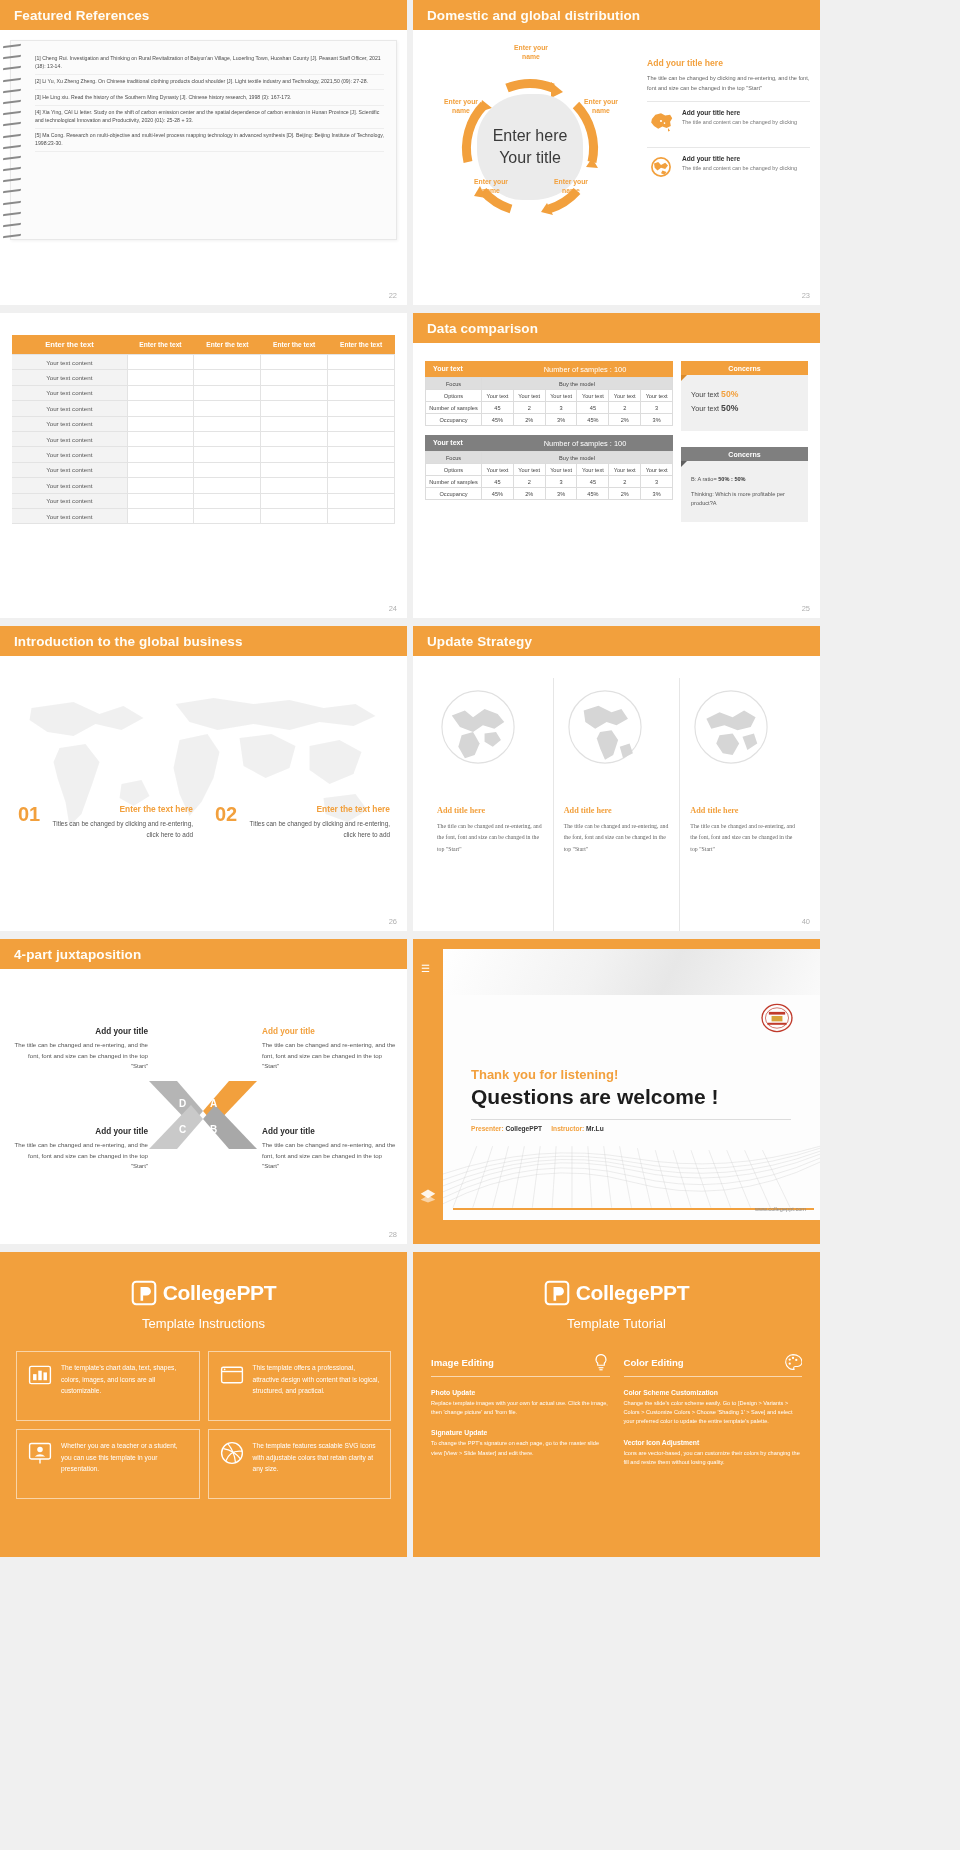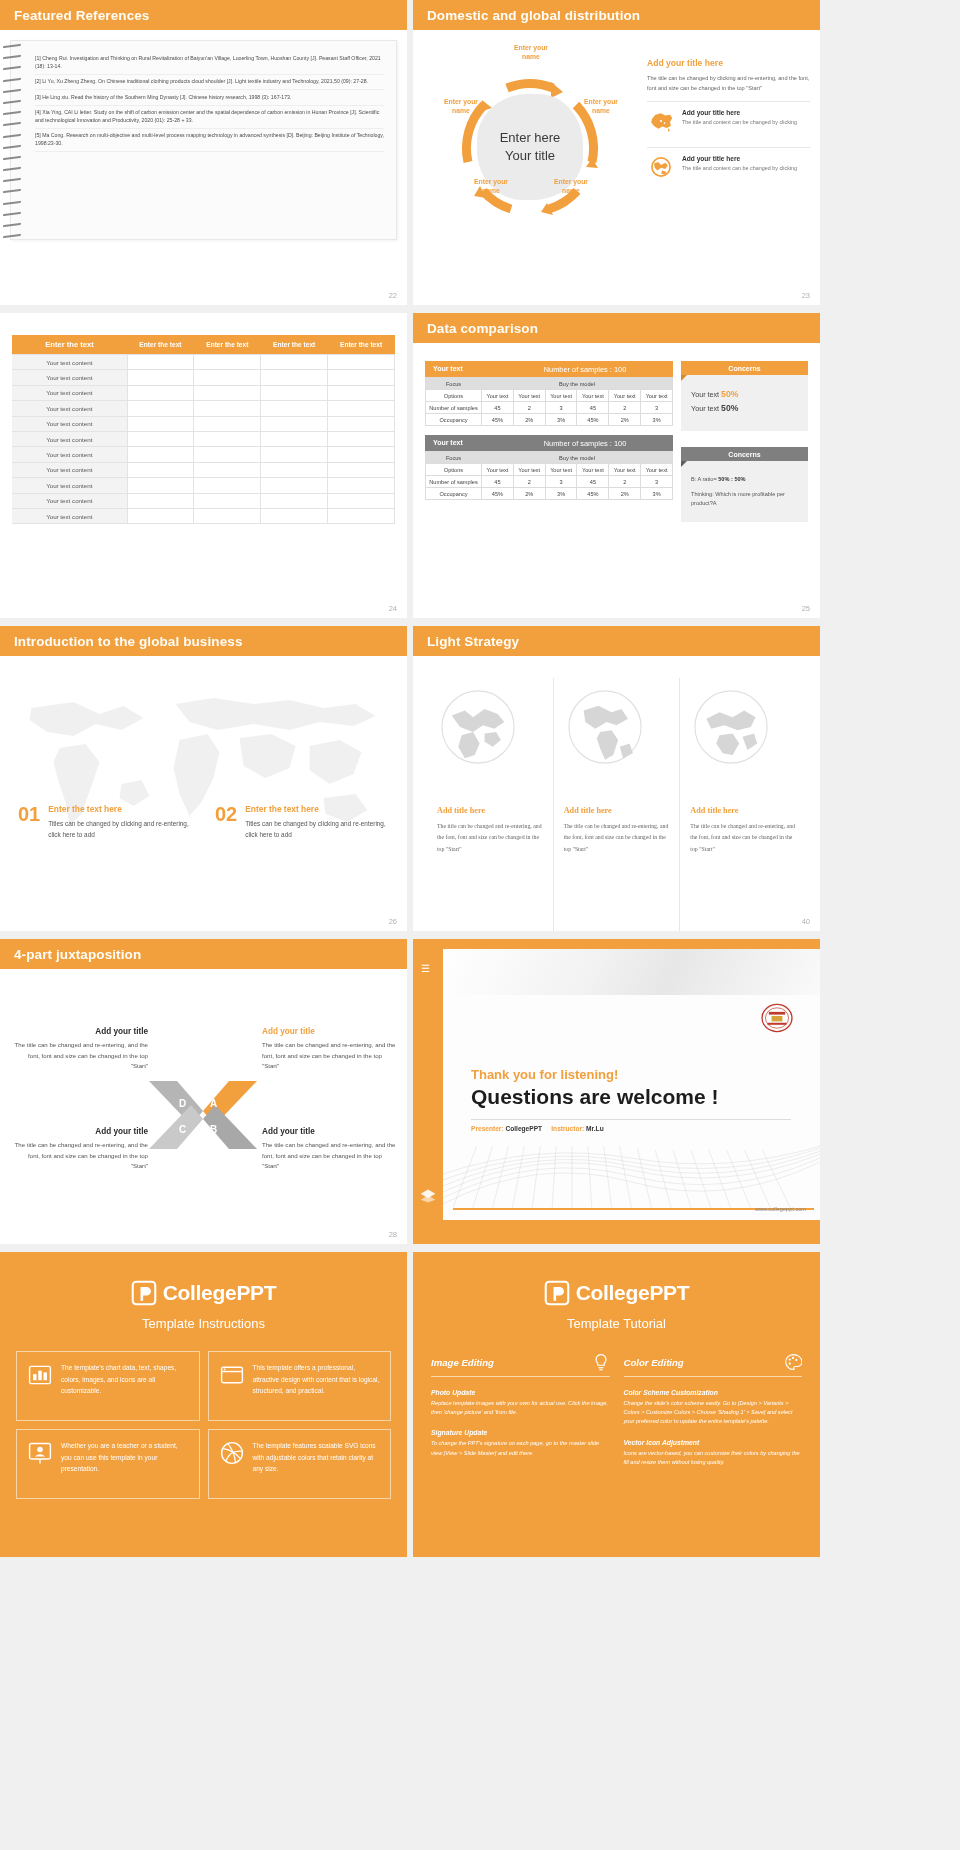--- a/index.html
+++ b/index.html
@@ -80,21 +80,21 @@
 
   
   .s23-wrap { display: flex; height: 100%; }
   .s23-left { width: 230px; position: relative; }
   .s23-circle { position: absolute; left: 42px; top: 42px; width: 150px; height: 150px; }
   .s23-core {
     position: absolute; left: 22px; top: 22px; width: 106px; height: 106px;
     background: #ebebeb; border-radius: 48% 42% 47% 43% / 44% 48% 42% 47%;
     display: flex; flex-direction: column; align-items: center; justify-content: center;
   }
-  .s23-core div { font-size: 13px; color: #3a3a3a; line-height: 1.35; }
+  .s23-core div { font-size: 16px; color: #3a3a3a; line-height: 1.35; }
   .s23-arc {
     position: absolute; left: 0; top: 0; width: 150px; height: 150px;
   }
   .s23-lbl {
     position: absolute; color: #f2a03d; font-size: 6.8px; font-weight: bold;
     text-align: center; line-height: 1.3; width: 40px;
   }
   .s23-right { flex: 1; padding: 28px 10px 0 4px; }
   .s23-rtitle { color: #f2a03d; font-size: 8.6px; font-weight: bold; margin-bottom: 5px; }
   .s23-rbody { font-size: 5.6px; color: #666; line-height: 1.8; }
@@ -153,21 +153,21 @@
   .cb-line .pct-o { color: #f2a03d; font-size: 8.6px; font-weight: bold; }
   .cb-small { font-size: 5.6px; color: #555; line-height: 1.6; }
   .cb-small b { color: #333; }
 
   
   .s26-map {
     position: absolute; left: 0; top: 18px; width: 100%; height: 180px;
     opacity: 0.5;
   }
   .s26-items { position: absolute; top: 148px; left: 18px; display: flex; gap: 22px; }
-  .s26-item { display: flex; gap: 8px; width: 175px; }
+  .s26-item { display: flex; gap: 8px; width: 175px; text-align: right; }
   .s26-num { color: #f2a03d; font-size: 20px; font-weight: bold; line-height: 1; }
   .s26-it { color: #f2a03d; font-size: 8.4px; font-weight: bold; margin-bottom: 4px; }
   .s26-ib { font-size: 6.4px; color: #555; line-height: 1.75; }
 
   
   .s27-wrap { display: flex; padding: 22px 14px 0 14px; height: 100%; }
   .s27-col { flex: 1; padding: 0 10px; font-family: Liberation Serif, serif; }
   .s27-col + .s27-col { border-left: 1px solid #e6e6e6; }
   .s27-globe { width: 82px; height: 82px; margin: 8px auto 34px auto; }
   .s27-t { color: #f2a03d; font-size: 8.2px; font-weight: bold; margin-bottom: 6px; }
@@ -208,21 +208,21 @@
   
   .orange-slide { background: #f2a03d; height: 305px; position: relative; color: #fff; }
   .brand { display: flex; align-items: center; justify-content: center; gap: 6px; padding-top: 28px; }
   .brand-logo { width: 26px; height: 26px; }
   .brand-txt { font-size: 21px; font-weight: bold; letter-spacing: -0.3px; }
   .slide-sub { text-align: center; font-size: 13px; margin-top: 10px; font-weight: normal; }
   .cards { display: grid; grid-template-columns: 1fr 1fr; gap: 8px; padding: 20px 16px 0 16px; }
   .card { border: 1px solid rgba(255,255,255,0.55); padding: 10px 10px 10px 10px; display: flex; gap: 8px; min-height: 70px; }
   .card-ic { width: 26px; height: 26px; flex: 0 0 26px; }
   .card-tx { font-size: 6.6px; line-height: 1.75; color: #fff; }
-  .tut-cols { display: grid; grid-template-columns: 1fr 1fr; gap: 14px; padding: 22px 18px 0 18px; font-style: italic; }
+  .tut-cols { display: grid; grid-template-columns: 1fr 1fr; gap: 14px; padding: 22px 18px 0 18px; }
   .tut-head { display: flex; align-items: center; justify-content: space-between; border-bottom: 1px solid rgba(255,255,255,0.6); padding-bottom: 5px; }
   .tut-head-t { font-size: 9.6px; font-weight: bold; }
   .tut-ic { width: 18px; height: 18px; }
   .tut-item { margin-top: 12px; }
   .tut-item-t { font-size: 6.8px; font-weight: bold; margin-bottom: 3px; }
   .tut-item-b { font-size: 5.6px; line-height: 1.65; }
 </style>
 </head>
 <body>
 
@@ -584,21 +584,21 @@
             <div class="s26-ib">Titles can be changed by clicking and re-entering, click here to add</div>
           </div>
         </div>
       </div>
     </div>
     <div class="pagenum">26</div>
   </div>
 
   <div class="slide">
     <div class="bar">
-      <span class="bar-title">Light Strategy</span>
+      <span class="bar-title">Update Strategy</span>
     </div>
     <div class="body">
       <div class="s27-wrap">
         <div class="s27-col">
           <svg class="s27-globe" viewBox="0 0 100 100">
             <circle cx="50" cy="50" r="44" fill="none" stroke="#e0e0e0" stroke-width="1.4"></circle>
             <g fill="#d6d6d6">
               <path d="M18 36 L34 30 L44 38 L58 28 L74 34 L82 44 L70 52 L56 48 L44 56 L28 50 Z"></path>
               <path d="M30 60 L44 56 L52 70 L46 84 L34 88 L26 74 Z"></path>
               <path d="M58 58 L72 56 L78 66 L68 74 L58 68 Z"></path>

